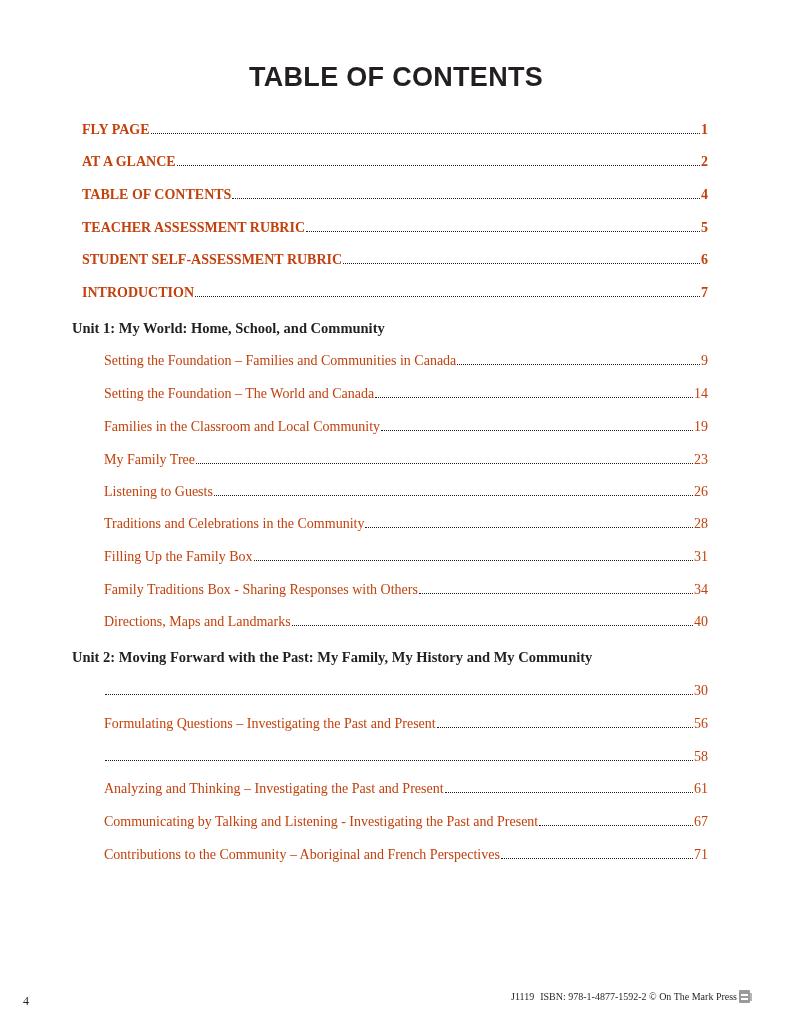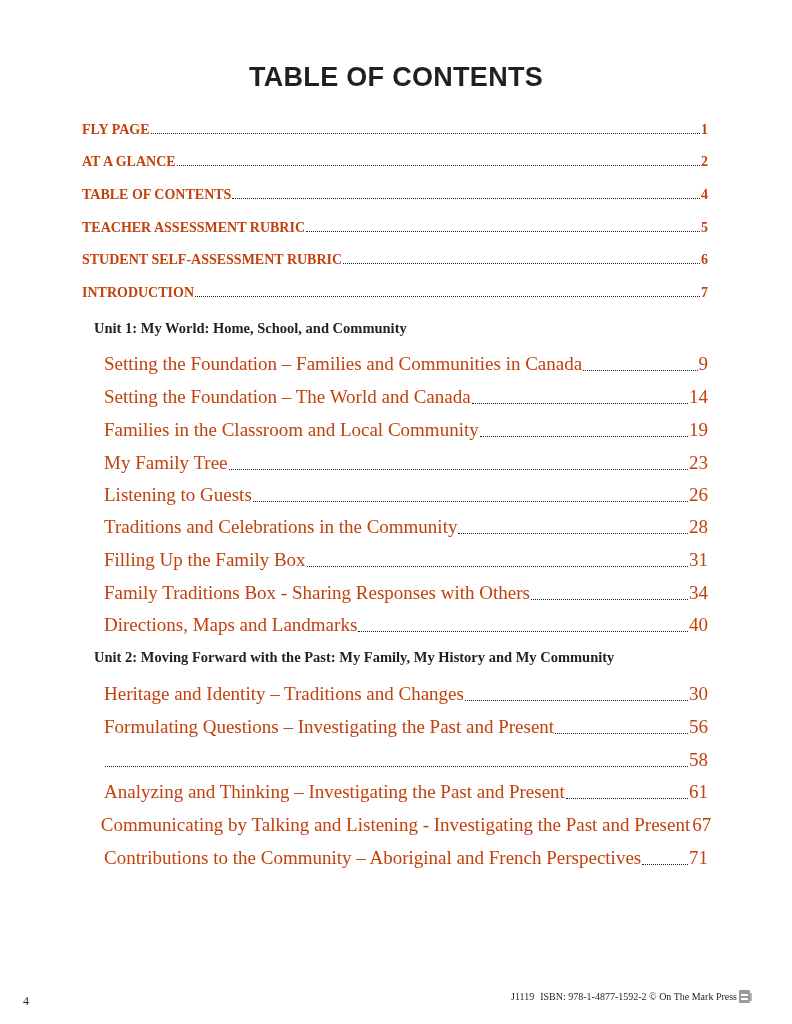--- a/index.html
+++ b/index.html
@@ -14,23 +14,23 @@
     position: absolute; display: flex; align-items: baseline;
     font-family: "Liberation Serif", serif; color: #c2410c; white-space: nowrap;
   }
   .entry .label { flex: 0 0 auto; }
   .entry .leader {
     flex: 1 1 auto; overflow: hidden; margin: 0 1px;
     border-bottom: 1.5px dotted #231f20; height: 0; align-self: flex-end; margin-bottom: 4px;
   }
   .entry .page { flex: 0 0 auto; text-align: right; }
   .top-entry { left: 82px; width: 626px; font-weight: bold; font-size: 14px; }
-  .sub-entry { left: 104px; width: 604px; font-size: 19px; justify-content: center; }
+  .sub-entry { left: 104px; width: 604px; font-size: 14px; justify-content: center; }
   .unit-heading {
-    position: absolute; left: 94px; font-family: "Liberation Serif", serif;
+    position: absolute; left: 72px; font-family: "Liberation Serif", serif;
     font-weight: bold; font-size: 14.5px; color: #231f20; white-space: nowrap;
   }
   .page-number {
     position: absolute; left: 23px; top: 994px; font-family: "Liberation Serif", serif;
     font-size: 12px; color: #231f20;
   }
   .footer {
     position: absolute; left: 511px; top: 990px; font-family: "Liberation Serif", serif;
     font-size: 10px; color: #231f20; display: flex; align-items: center; white-space: nowrap;
   }
@@ -123,21 +123,20 @@
   </div>
   <div class="entry sub-entry" style="top:614px">
     <span class="label">Directions, Maps and Landmarks</span>
     <span class="leader"></span>
     <span class="page">40</span>
   </div>
 
   <div class="unit-heading" style="top:649px">Unit 2: Moving Forward with the Past: My Family, My History and My Community</div>
 
   <div class="entry sub-entry" style="top:683px">
-    <span class="label">Heritage and Identity – Traditions and Changes</span>
     <span class="leader"></span>
     <span class="page">30</span>
   </div>
   <div class="entry sub-entry" style="top:716px">
     <span class="label">Formulating Questions – Investigating the Past and Present</span>
     <span class="leader"></span>
     <span class="page">56</span>
   </div>
   <div class="entry sub-entry" style="top:749px">
     <span class="leader"></span>

